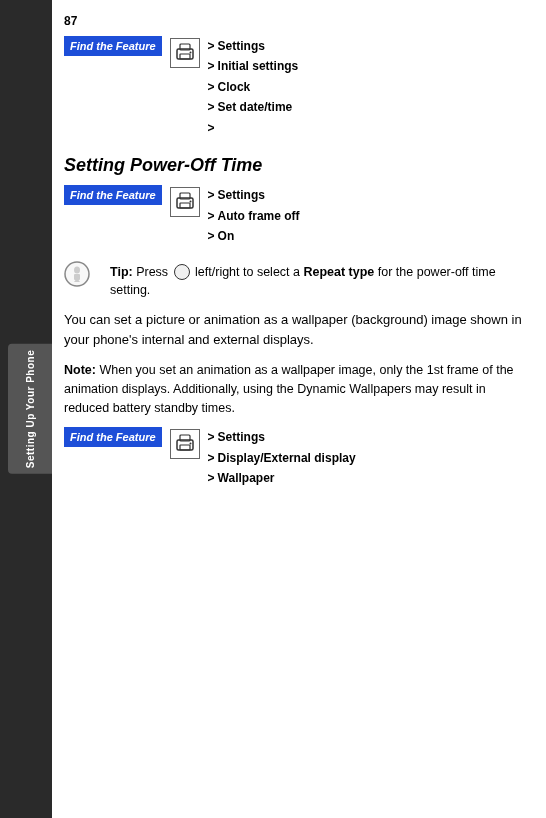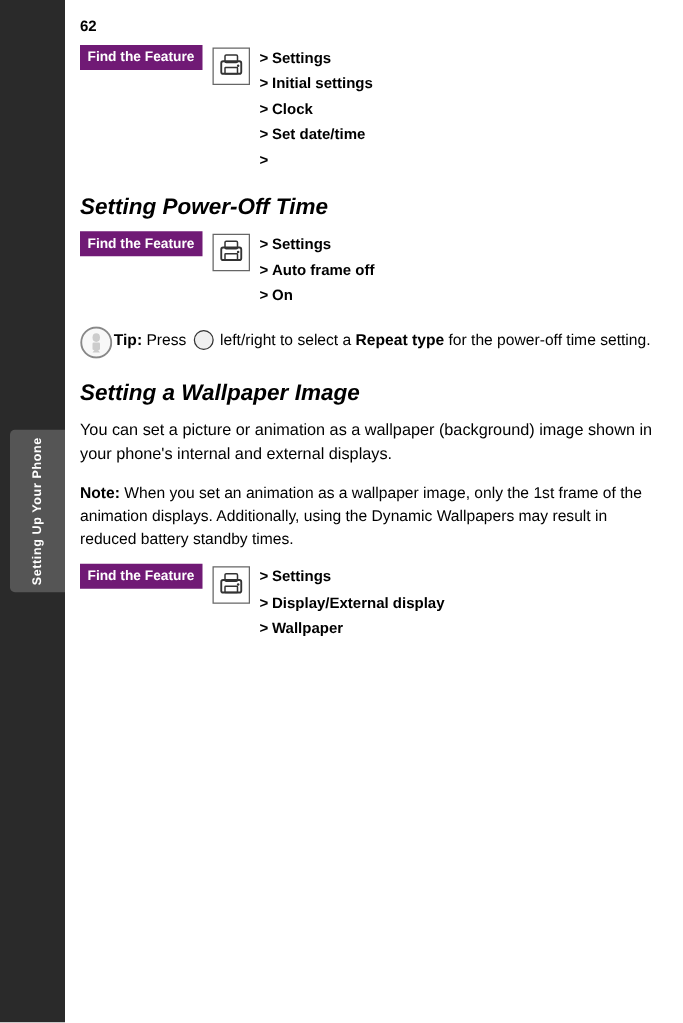--- a/index.html
+++ b/index.html
@@ -77,27 +77,28 @@
 
     
     .find-feature-box {
       display: flex;
       align-items: flex-start;
       margin: 8px 0 16px 0;
       gap: 8px;
     }
 
     .find-feature-label-block {
-      background: #701a75;
+      background: #1d4ed8;
       color: #fff;
       font-size: 11px;
       font-weight: bold;
       padding: 4px 6px;
       min-width: 95px;
       text-align: left;
+      font-style: italic;
     }
 
     .find-feature-icon {
       width: 30px;
       height: 30px;
       border: 1.5px solid #666;
       display: flex;
       align-items: center;
       justify-content: center;
       font-size: 16px;
@@ -128,21 +129,21 @@
       font-weight: bold;
       font-style: italic;
       margin: 10px 0 8px 0;
       line-height: 1.3;
     }
 
     
     .tip-box {
       display: flex;
       align-items: flex-start;
-      gap: 1px;
+      gap: 20px;
       margin: 10px 0;
     }
 
     .tip-icon {
       font-size: 22px;
       flex-shrink: 0;
       margin-top: -2px;
     }
 
     .tip-text {
@@ -185,21 +186,21 @@
 <div class="page-wrapper">
 
   <div class="sidebar">
     <div class="sidebar-tab">
       <span class="sidebar-tab-label">Setting Up Your Phone</span>
     </div>
   </div>
 
   <div class="main-content">
 
-    <div class="page-number">62</div>
+    <div class="page-number">87</div>
 
 
     <div class="find-feature-box">
       <div class="find-feature-label-block">Find the Feature</div>
       <div class="find-feature-icon">
         <svg width="22" height="22" viewBox="0 0 22 22" fill="none" xmlns="http://www.w3.org/2000/svg">
           <rect x="3" y="7" width="16" height="10" rx="1.5" stroke="#333" stroke-width="1.5" fill="none"></rect>
           <rect x="6" y="2" width="10" height="6" rx="1" stroke="#333" stroke-width="1.2" fill="none"></rect>
           <rect x="6" y="12" width="10" height="5" rx="0.5" stroke="#333" stroke-width="1.2" fill="none"></rect>
           <circle cx="16.5" cy="10.5" r="1" fill="#333"></circle>
@@ -264,21 +265,20 @@
           <ellipse cx="13" cy="9" rx="3" ry="3.5" fill="#ccc"></ellipse>
           <rect x="10" y="13" width="6" height="6" rx="1" fill="#ccc"></rect>
           <polygon points="13,17 10,21 16,21" fill="#ccc"></polygon>
         </svg>
       </div>
       <p class="tip-text">
         <strong>Tip:</strong> Press <span class="inline-circle-btn"></span> left/right to select a <strong>Repeat type</strong> for the power-off time setting.
       </p>
     </div>
 
-    <div class="section-title">Setting a Wallpaper Image</div>
 
     <p class="intro-text">You can set a picture or animation as a wallpaper (background) image shown in your phone's internal and external displays.</p>
 
     <p class="note-text">
       <span class="note-label">Note:</span>
       <span>When you set an animation as a wallpaper image, only the 1st frame of the animation displays. Additionally, using the Dynamic Wallpapers may result in reduced battery standby times.</span>
     </p>
 
     <div class="find-feature-box">
       <div class="find-feature-label-block">Find the Feature</div>

